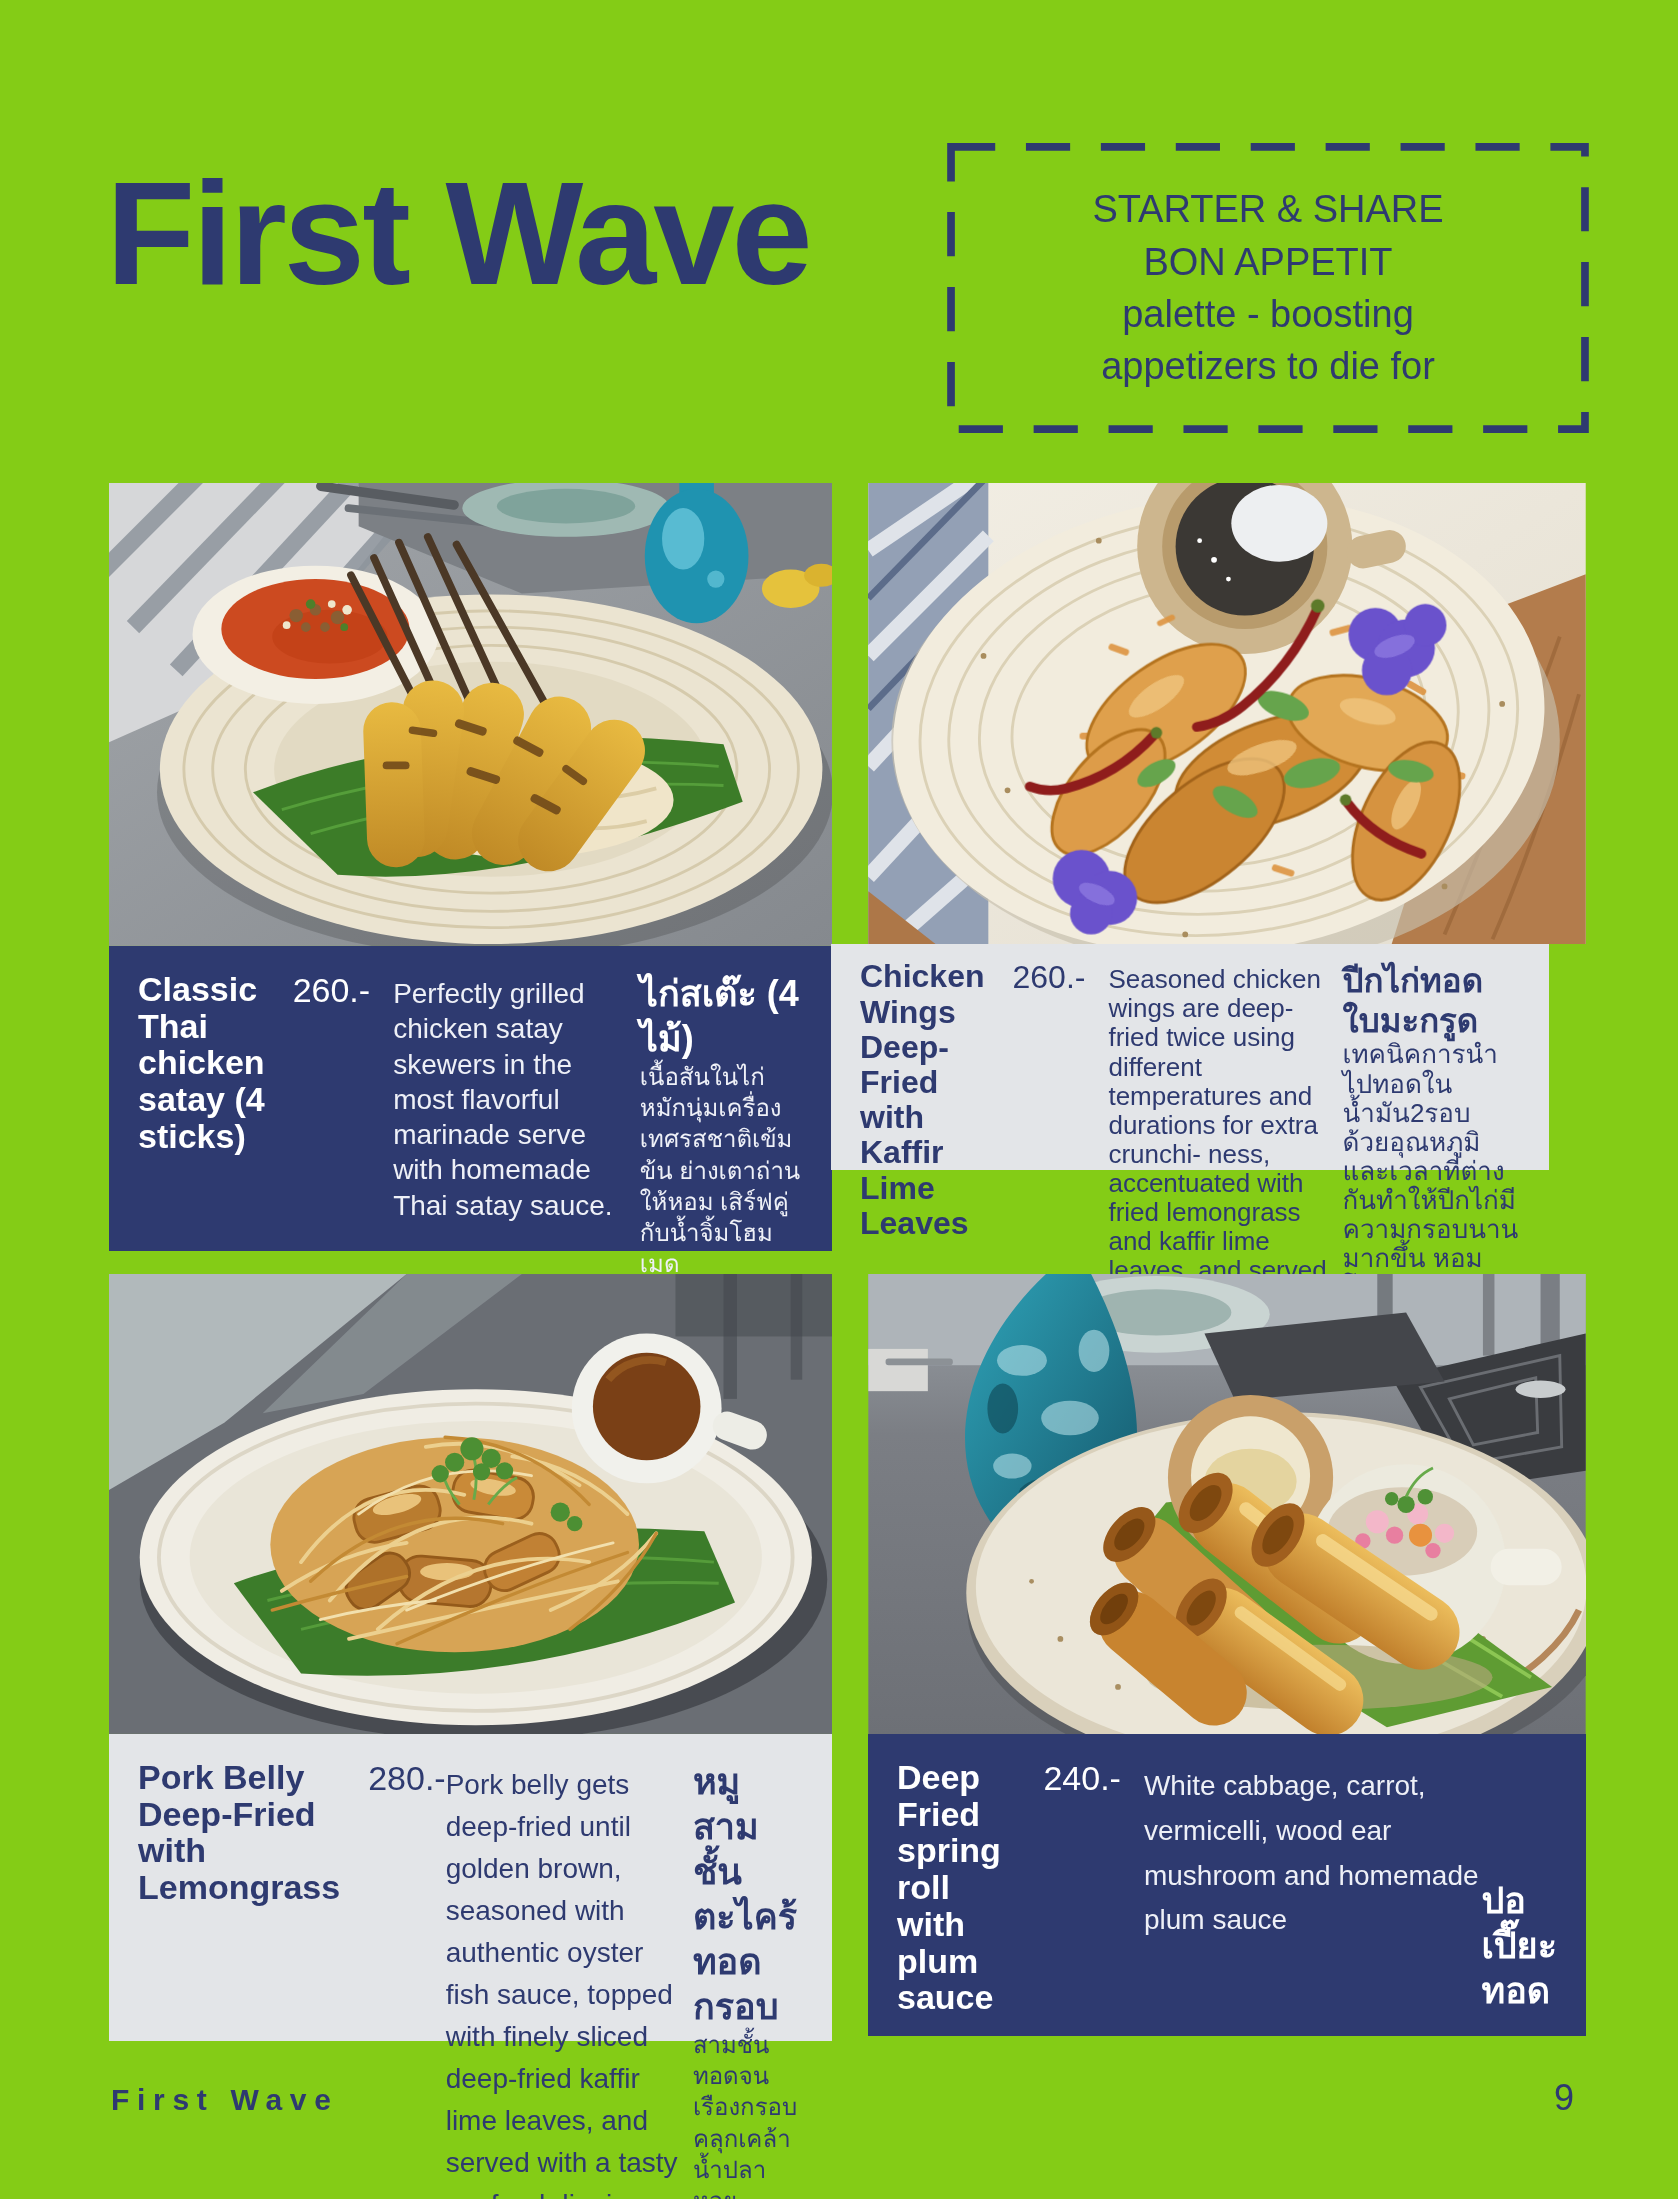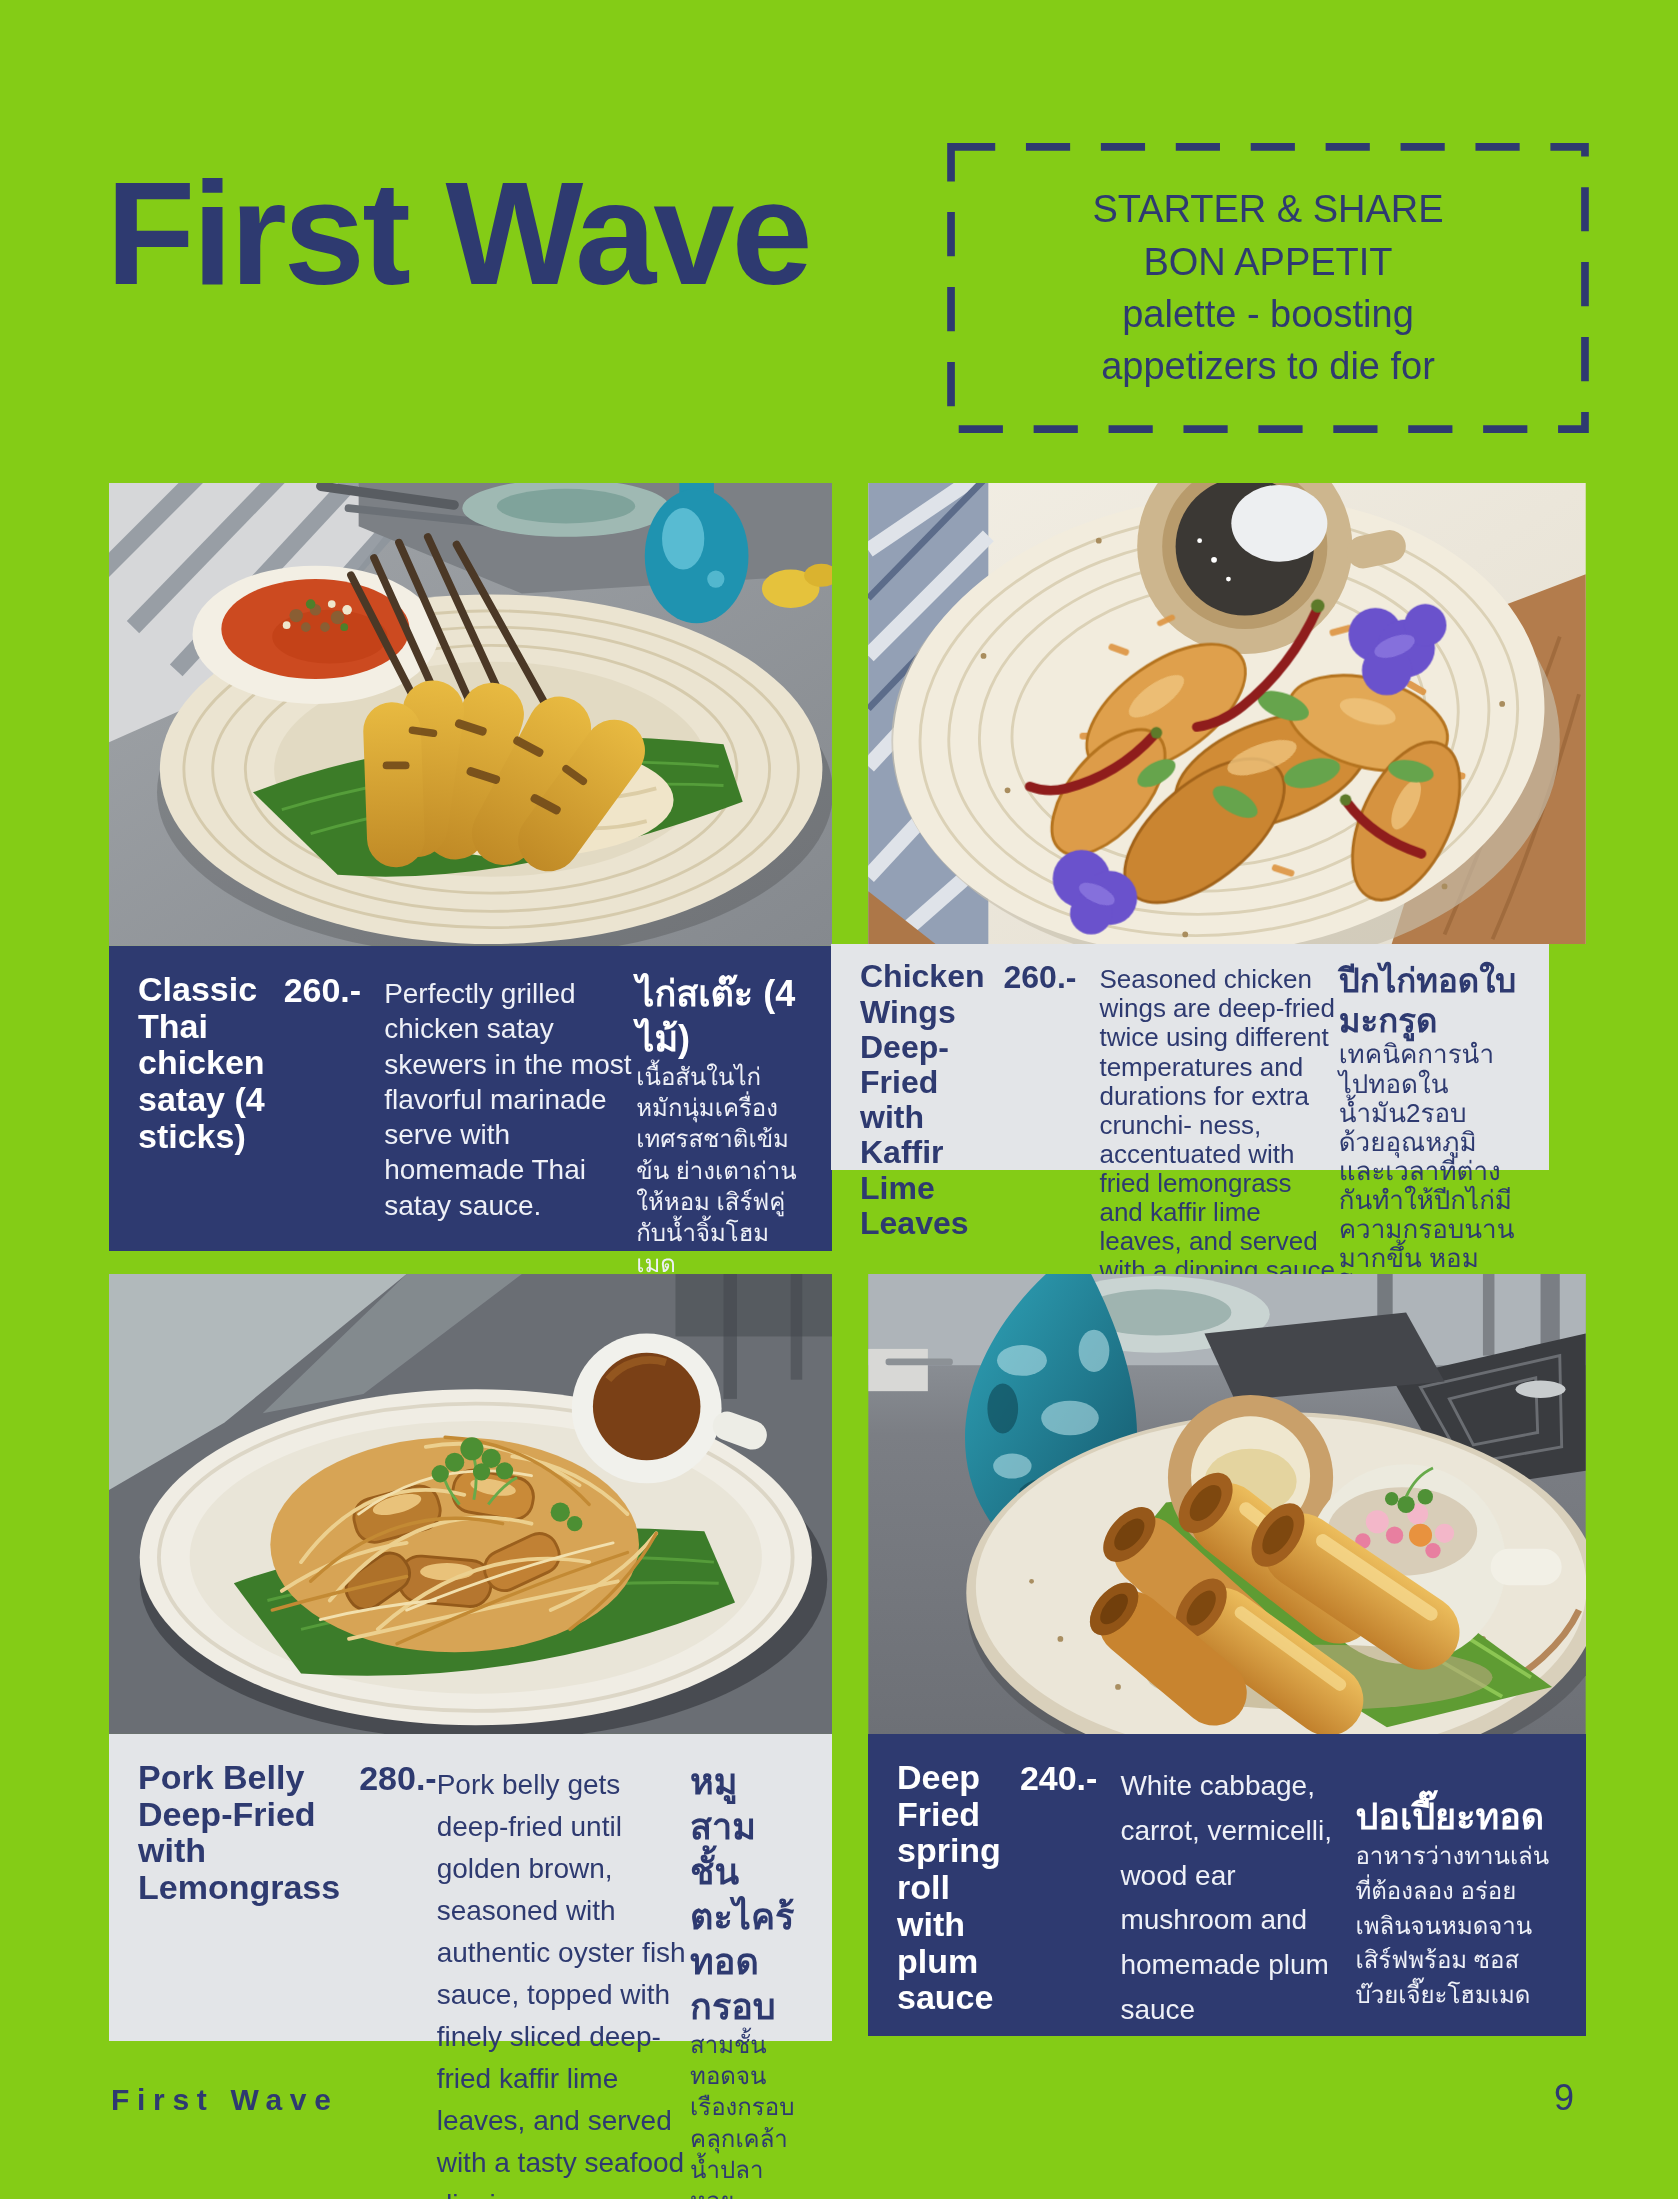--- a/index.html
+++ b/index.html
@@ -29,21 +29,21 @@
   .photo svg{display:block;}
   .card-text{
     position:absolute;box-sizing:border-box;
     display:flex;flex-direction:row;
     padding:25px 29px 17.3px 29px;
   }
   .card-text.navy{background:#2e3a70;color:#ffffff;}
   .card-text.light{background:#e3e5e8;color:#2e3a70;}
   .title-row{display:flex;align-items:flex-start;}
   .name-en{font-size:34px;font-weight:700;line-height:1.08;white-space:pre-line;flex:1;}
-  .price{font-size:34px;font-weight:700;margin-left:19px;padding-right:23px;}
+  .price{font-size:34px;font-weight:400;margin-left:28px;padding-right:23px;}
   .desc-en{font-size:28px;line-height:1.26;margin-top:5px;font-weight:400;}
   .th-group{margin-top:auto;padding-bottom:5.8px;}
   .name-th{font-size:36px;font-weight:700;line-height:1.25;}
   .desc-th{font-size:24px;line-height:1.3;font-weight:400;}
   .card-text.navy .desc-en,.card-text.navy .desc-th{color:#eef0f7;}
   
   .compact{padding-top:15.4px;}
   .compact .name-en{font-size:32px;line-height:1.1;}
   .compact .price{font-size:32px;}
   .compact .desc-en{font-size:26px;line-height:1.12;margin-top:5.8px;}
@@ -544,21 +544,20 @@
   </div>
 
   <div class="card-text navy" style="left:868px;top:1734px;width:718px;height:302px;">
     <div class="title-row">
       <div class="name-en">Deep Fried spring roll with plum sauce</div>
       <div class="price">240.-</div>
     </div>
     <div class="desc-en" style="line-height:1.6;max-width:596px;">White cabbage, carrot, vermicelli, wood ear mushroom and homemade plum sauce</div>
     <div class="th-group">
       <div class="name-th">ปอเปี๊ยะทอด</div>
-      <div class="desc-th" style="line-height:1.45;">อาหารว่างทานเล่น ที่ต้องลอง อร่อยเพลินจนหมดจาน เสิร์ฟพร้อม ซอสบ๊วยเจี๊ยะโฮมเมด</div>
     </div>
   </div>
 
   <div class="footer-label">First Wave</div>
   <div class="page-number">9</div>
 
 </div>
 
 
 </body></html>

